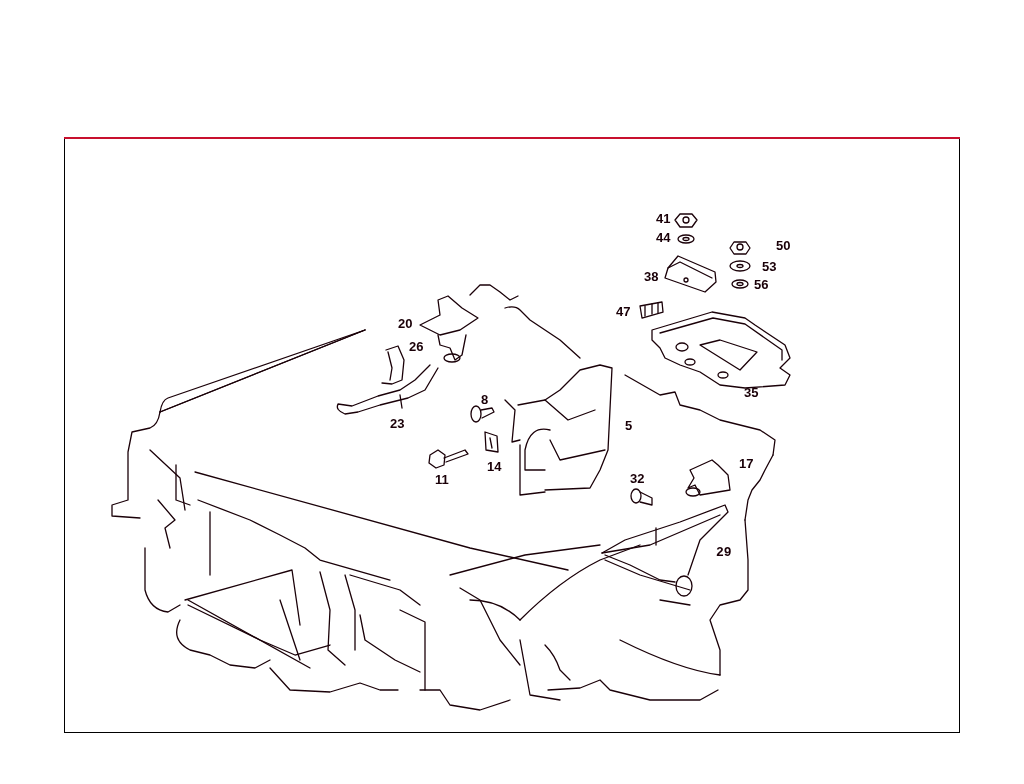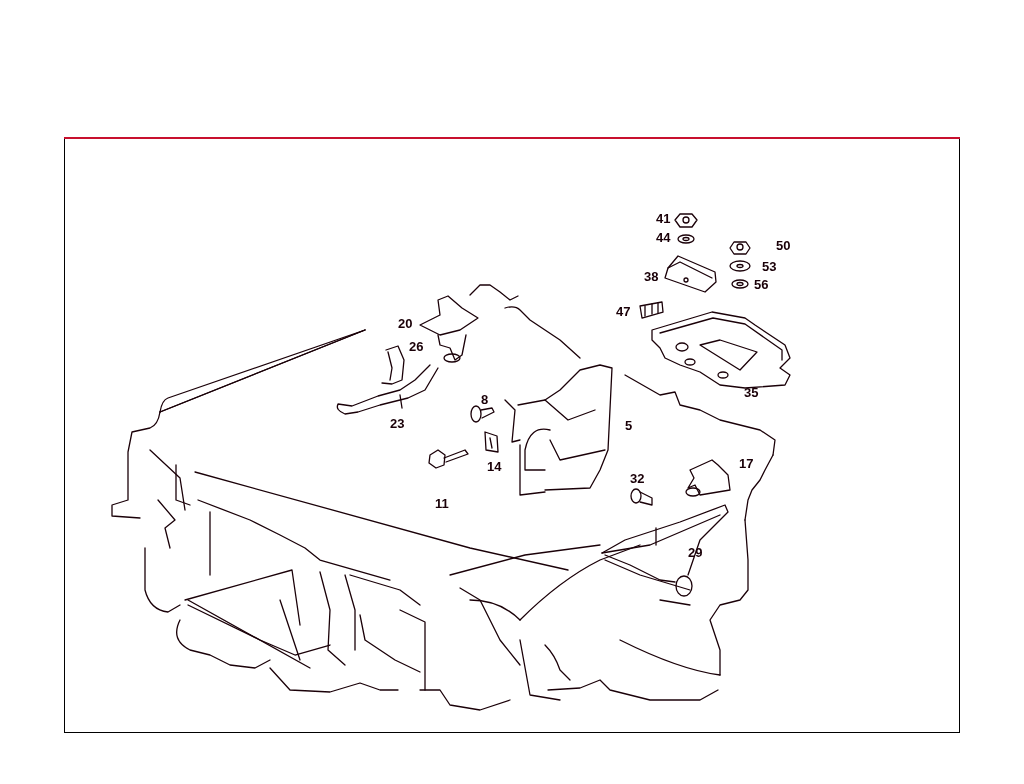--- a/index.html
+++ b/index.html
@@ -165,17 +165,17 @@
 <div class="callout" style="left:754px;top:261px;margin-left:8px;">53</div>
 <div class="callout" style="left:754px;top:279px;">56</div>
 <div class="callout" style="left:644px;top:271px;">38</div>
 <div class="callout" style="left:616px;top:306px;">47</div>
 <div class="callout" style="left:744px;top:387px;">35</div>
 <div class="callout" style="left:398px;top:318px;text-align:right;">20</div>
 <div class="callout" style="left:364px;top:341px;margin-left:45px;">26</div>
 <div class="callout" style="left:390px;top:418px;">23</div>
 <div class="callout" style="left:481px;top:394px;">8</div>
 <div class="callout" style="left:487px;top:461px;">14</div>
-<div class="callout" style="left:435px;top:474px;margin-top:24px;">11</div>
+<div class="callout" style="left:435px;top:474px;">11</div>
 <div class="callout" style="left:625px;top:420px;">5</div>
 <div class="callout" style="left:630px;top:473px;">32</div>
 <div class="callout" style="left:739px;top:458px;">17</div>
-<div class="callout" style="left:688px;top:547px;">29</div>
+<div class="callout" style="left:716px;top:547px;font-family:Liberation Mono, monospace;">29</div>
 
 </body></html>

